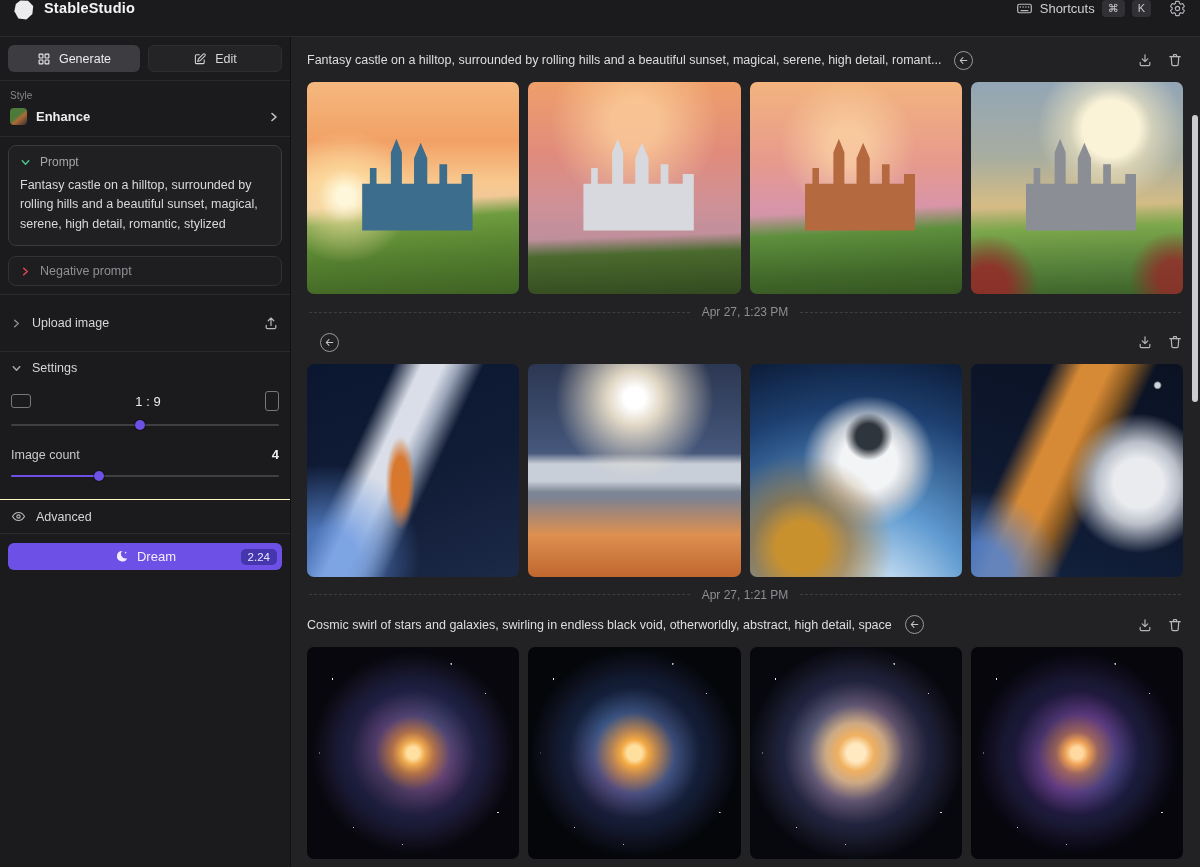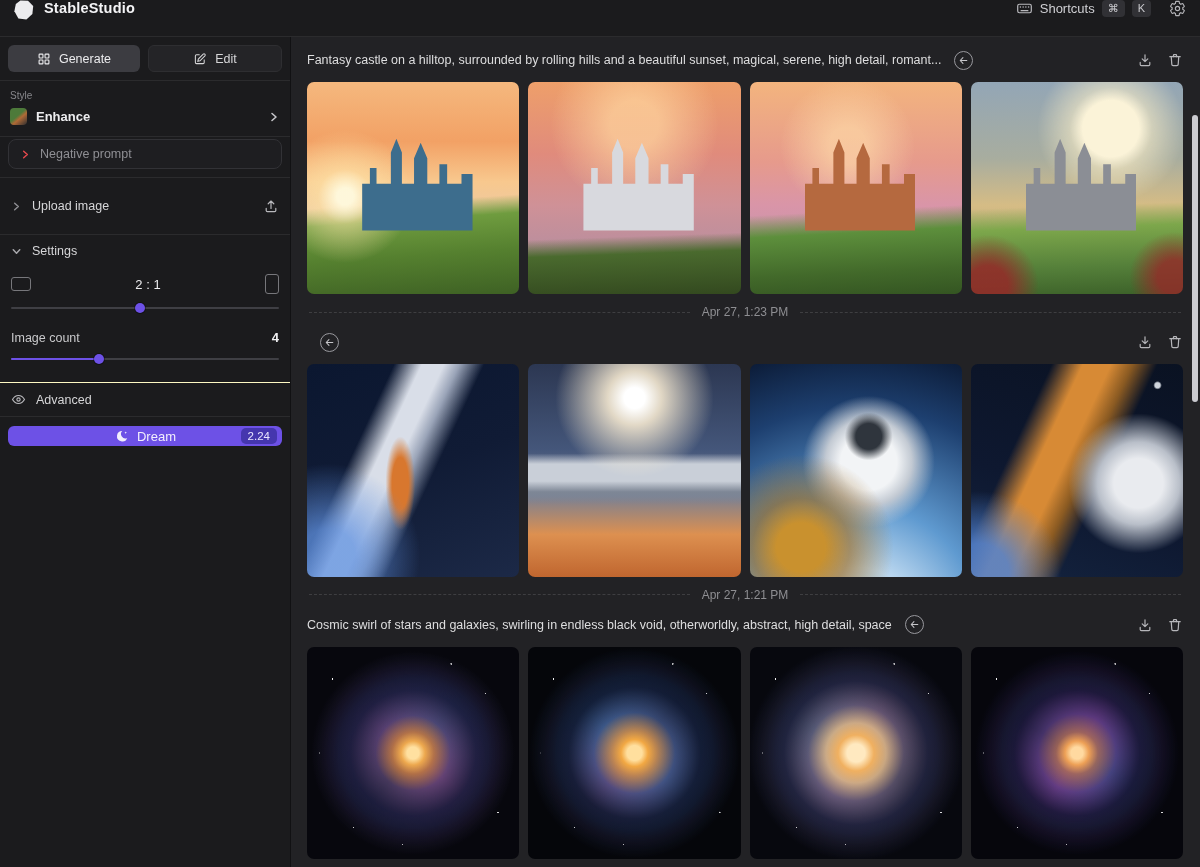--- a/index.html
+++ b/index.html
@@ -71,21 +71,21 @@
     background:#6d51e6; box-shadow:0 0 0 1px rgba(0,0,0,.35); }
   .count-row { margin-top:17px; display:flex; align-items:center; }
   .count-label { font-size:12.5px; color:#c9c9cb; }
   .count-value { margin-left:auto; font-size:13px; font-weight:700; color:#f0f0f2; }
 
   .advanced-row { margin-top:14px; border-top:1px solid #fef9c3; border-bottom:1px solid #2b2b2d;
     display:flex; align-items:center; gap:10px; padding:9px 11px; cursor:pointer; }
   .advanced-label { font-size:12.5px; color:#d6d6d8; }
 
   .dream-wrap { padding:9px 8px; }
-  .dream-btn { position:relative; width:100%; height:20px; border:none; border-radius:6px;
+  .dream-btn { position:relative; width:100%; height:27px; border:none; border-radius:6px;
     background:#6d51e6; display:flex; align-items:center; justify-content:center; gap:8px;
     color:#f2effc; font-size:13px; font-family:inherit; cursor:pointer; }
   .dream-badge { position:absolute; right:5px; top:50%; transform:translateY(-50%);
     background:#4536ae; border-radius:5px; padding:2px 7px; font-size:11.5px; color:#e9e5ff; }
 
   
   .group-header { display:flex; align-items:center; height:24px; margin:6px 0 10px; }
   .gh-prompt { font-size:12.5px; color:#dededf; white-space:nowrap; overflow:hidden; }
   .reuse-btn { width:19px; height:19px; flex:none; margin-left:13px; border-radius:50%;
     border:1.5px solid #98989d; background:none; color:#c6c6ca; display:flex;
@@ -242,20 +242,31 @@
           <span class="style-chevron">
             <svg width="12" height="12" viewBox="0 0 12 12" fill="none" stroke="currentColor" stroke-width="1.6" stroke-linecap="round" stroke-linejoin="round">
                 <polyline points="4 2.5 8 6 4 9.5"></polyline>
               </svg>
           </span>
         </div>
       </div>
 
       <div class="section-rule"></div>
 
+      <div class="prompt-panel">
+        <div class="panel-head">
+          <span class="chev-green">
+            <svg width="11" height="11" viewBox="0 0 12 12" fill="none" stroke="currentColor" stroke-width="1.6" stroke-linecap="round" stroke-linejoin="round">
+                <polyline points="2.5 4 6 8 9.5 4"></polyline>
+              </svg>
+          </span>
+          <span>Prompt</span>
+        </div>
+        <div class="prompt-text">Fantasy castle on a hilltop, surrounded by rolling hills and a beautiful sunset, magical, serene, high detail, romantic, stylized</div>
+      </div>
 
       <div class="negative-panel">
         <div class="panel-head">
           <span class="chev-red">
             <svg width="11" height="11" viewBox="0 0 12 12" fill="none" stroke="currentColor" stroke-width="1.6" stroke-linecap="round" stroke-linejoin="round">
                 <polyline points="4 2.5 8 6 4 9.5"></polyline>
               </svg>
           </span>
           <span>Negative prompt</span>
         </div>
@@ -281,21 +292,21 @@
           <span style="color:#a6a6aa">
             <svg width="11" height="11" viewBox="0 0 12 12" fill="none" stroke="currentColor" stroke-width="1.6" stroke-linecap="round" stroke-linejoin="round">
                 <polyline points="2.5 4 6 8 9.5 4"></polyline>
               </svg>
           </span>
           <span>Settings</span>
         </div>
 
         <div class="aspect-row">
           <div class="ar-icon-land"></div>
-          <div class="aspect-value">2 : 1</div>
+          <div class="aspect-value">1 : 9</div>
           <div class="ar-icon-port"></div>
         </div>
         <div class="slider">
           <div class="track"></div>
           <div class="thumb" style="left:calc(48% - 5px)"></div>
         </div>
 
         <div class="count-row">
           <span class="count-label">Image count</span>
           <span class="count-value">4</span>

